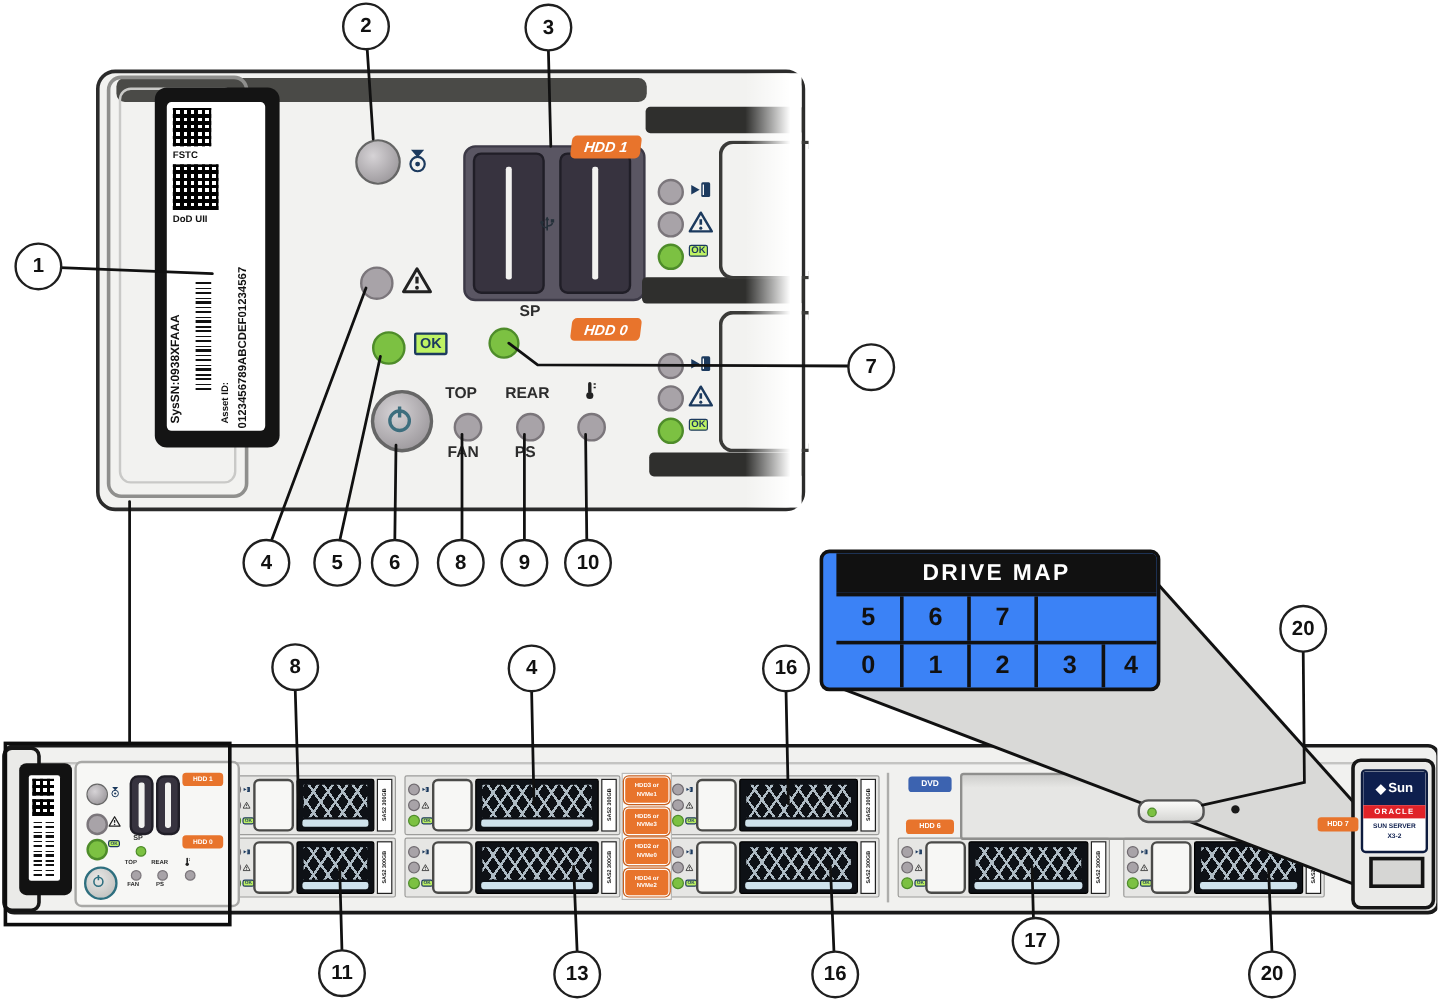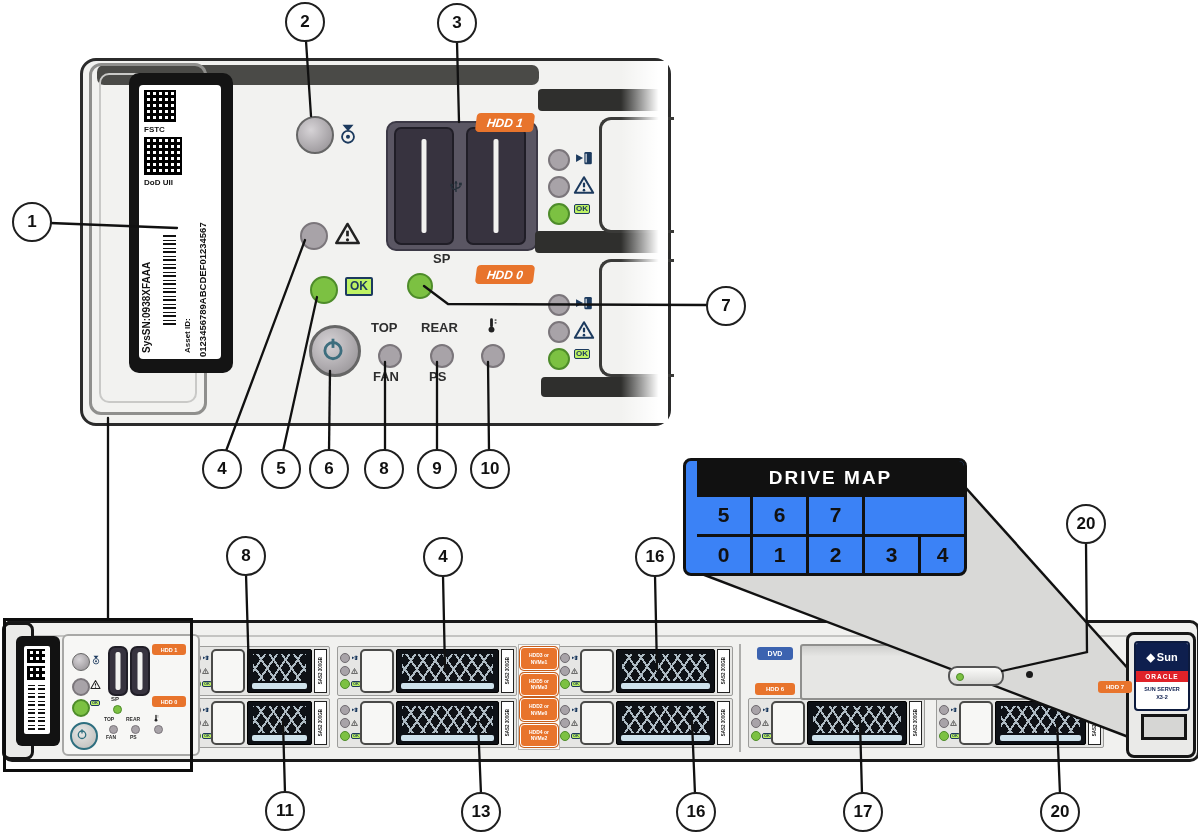--- a/index.html
+++ b/index.html
@@ -577,17 +577,17 @@
   <div class="co" style="left:726px;top:306px">7</div>
   <div class="co" style="left:384px;top:469px">8</div>
   <div class="co" style="left:437px;top:469px">9</div>
   <div class="co" style="left:490px;top:469px">10</div>
   <div class="co" style="left:285px;top:811px">11</div>
   <div class="co" style="left:246px;top:556px">8</div>
   <div class="co" style="left:481px;top:812px">13</div>
   <div class="co" style="left:443px;top:557px">4</div>
   <div class="co" style="left:696px;top:812px">16</div>
   <div class="co" style="left:655px;top:557px">16</div>
-  <div class="co" style="left:863px;top:812px">17</div>
+  <div class="co" style="left:863px;top:784px">17</div>
   <div class="co" style="left:1060px;top:812px">20</div>
   <div class="co" style="left:1086px;top:524px">20</div>
 
 </div>
 
 </body></html>

